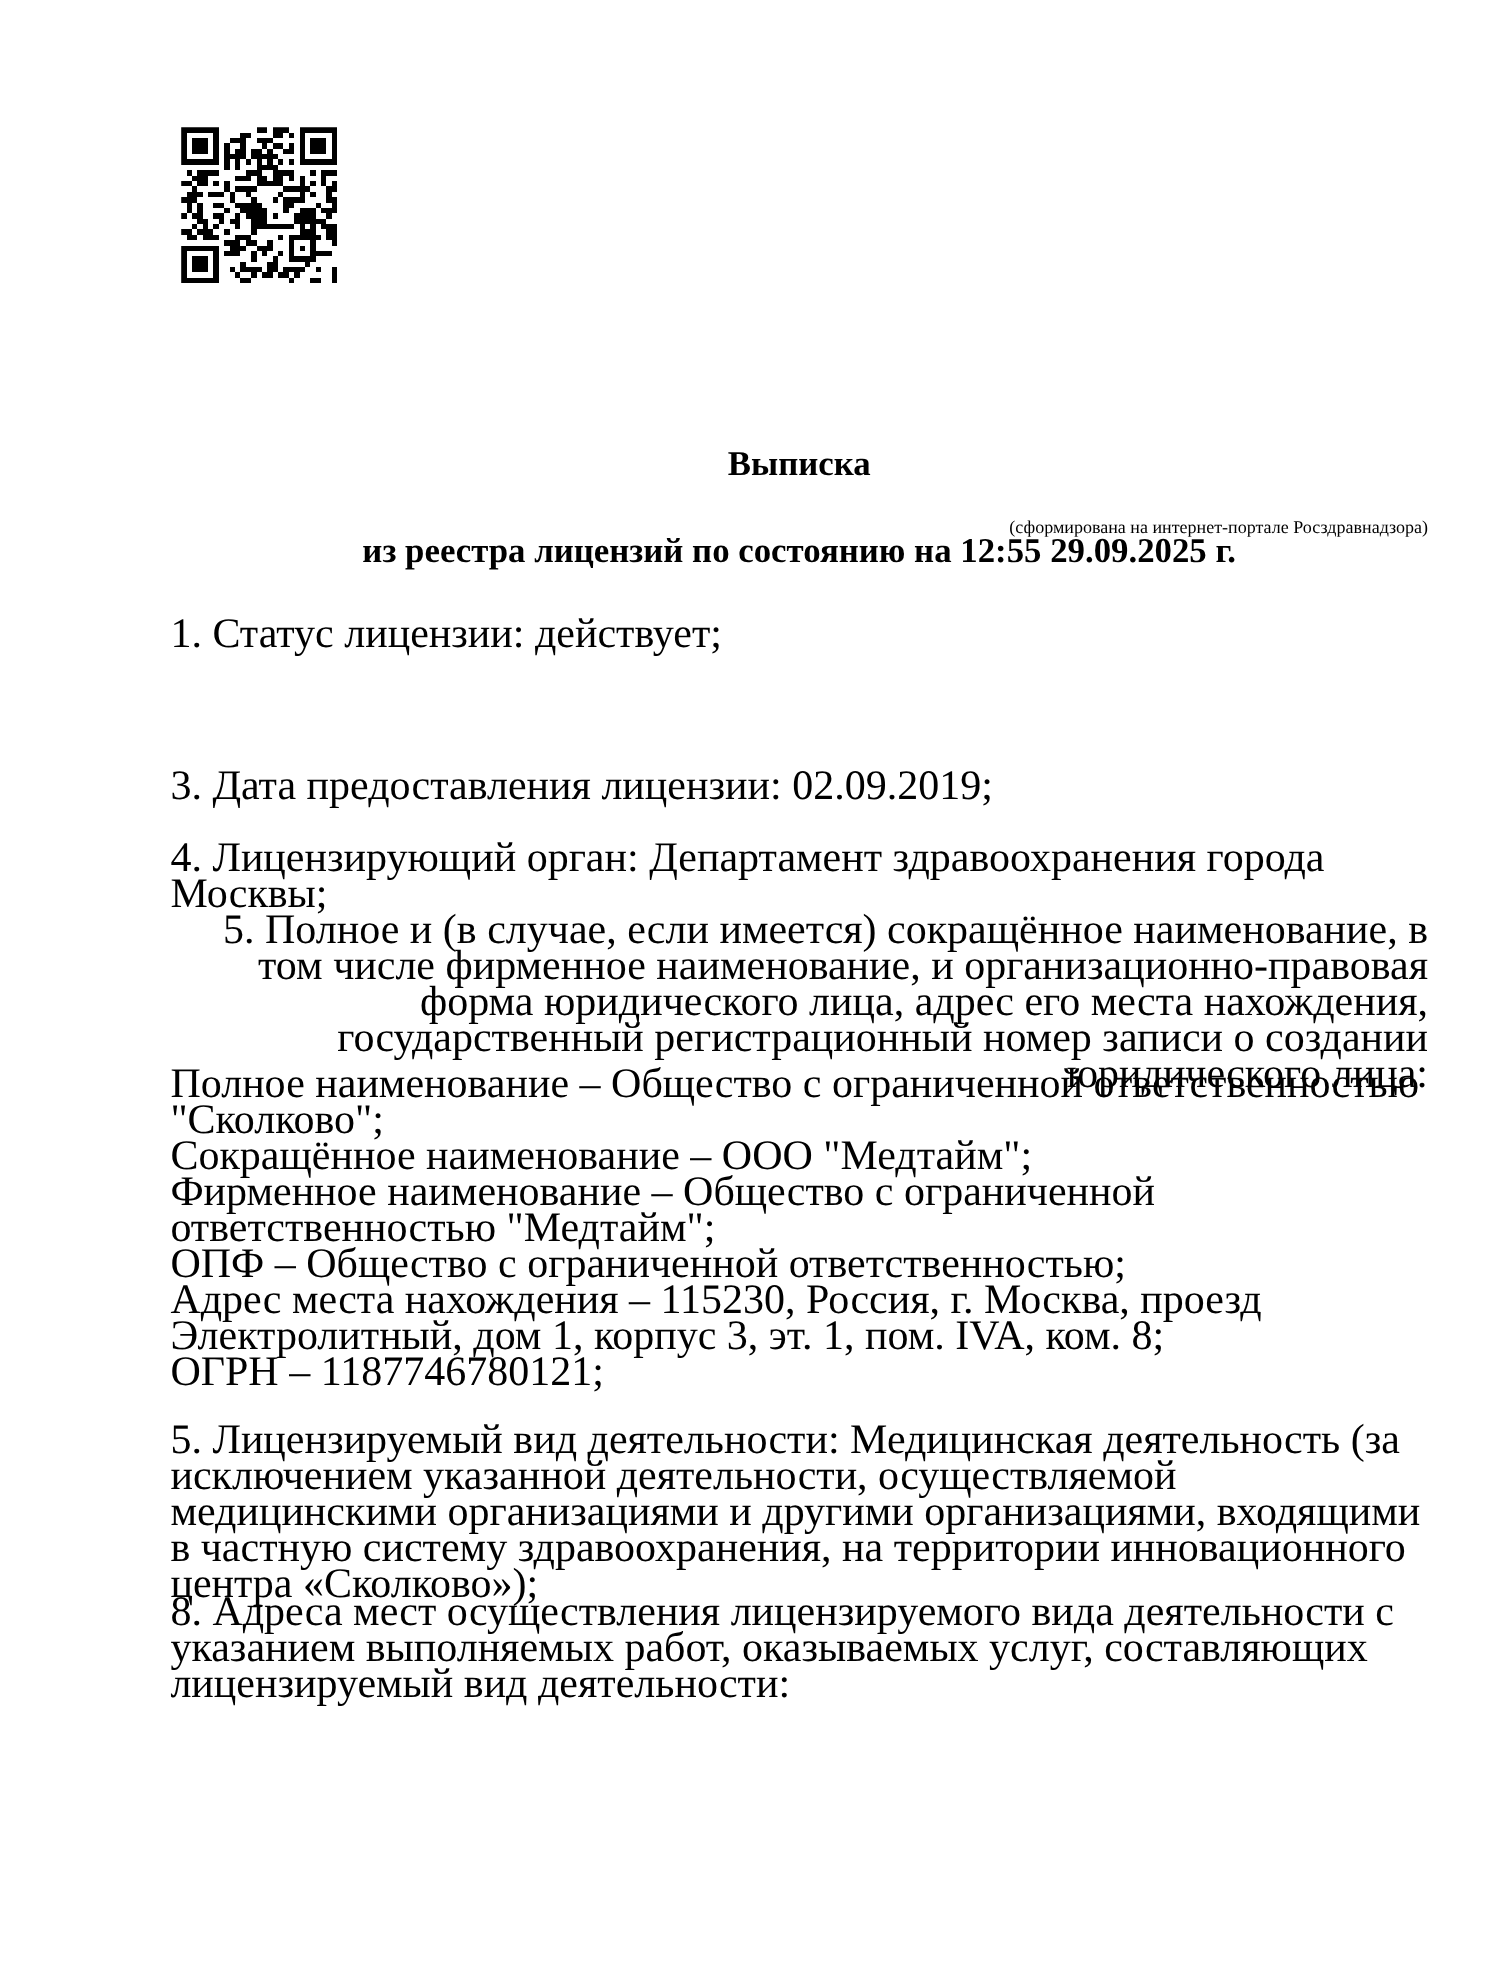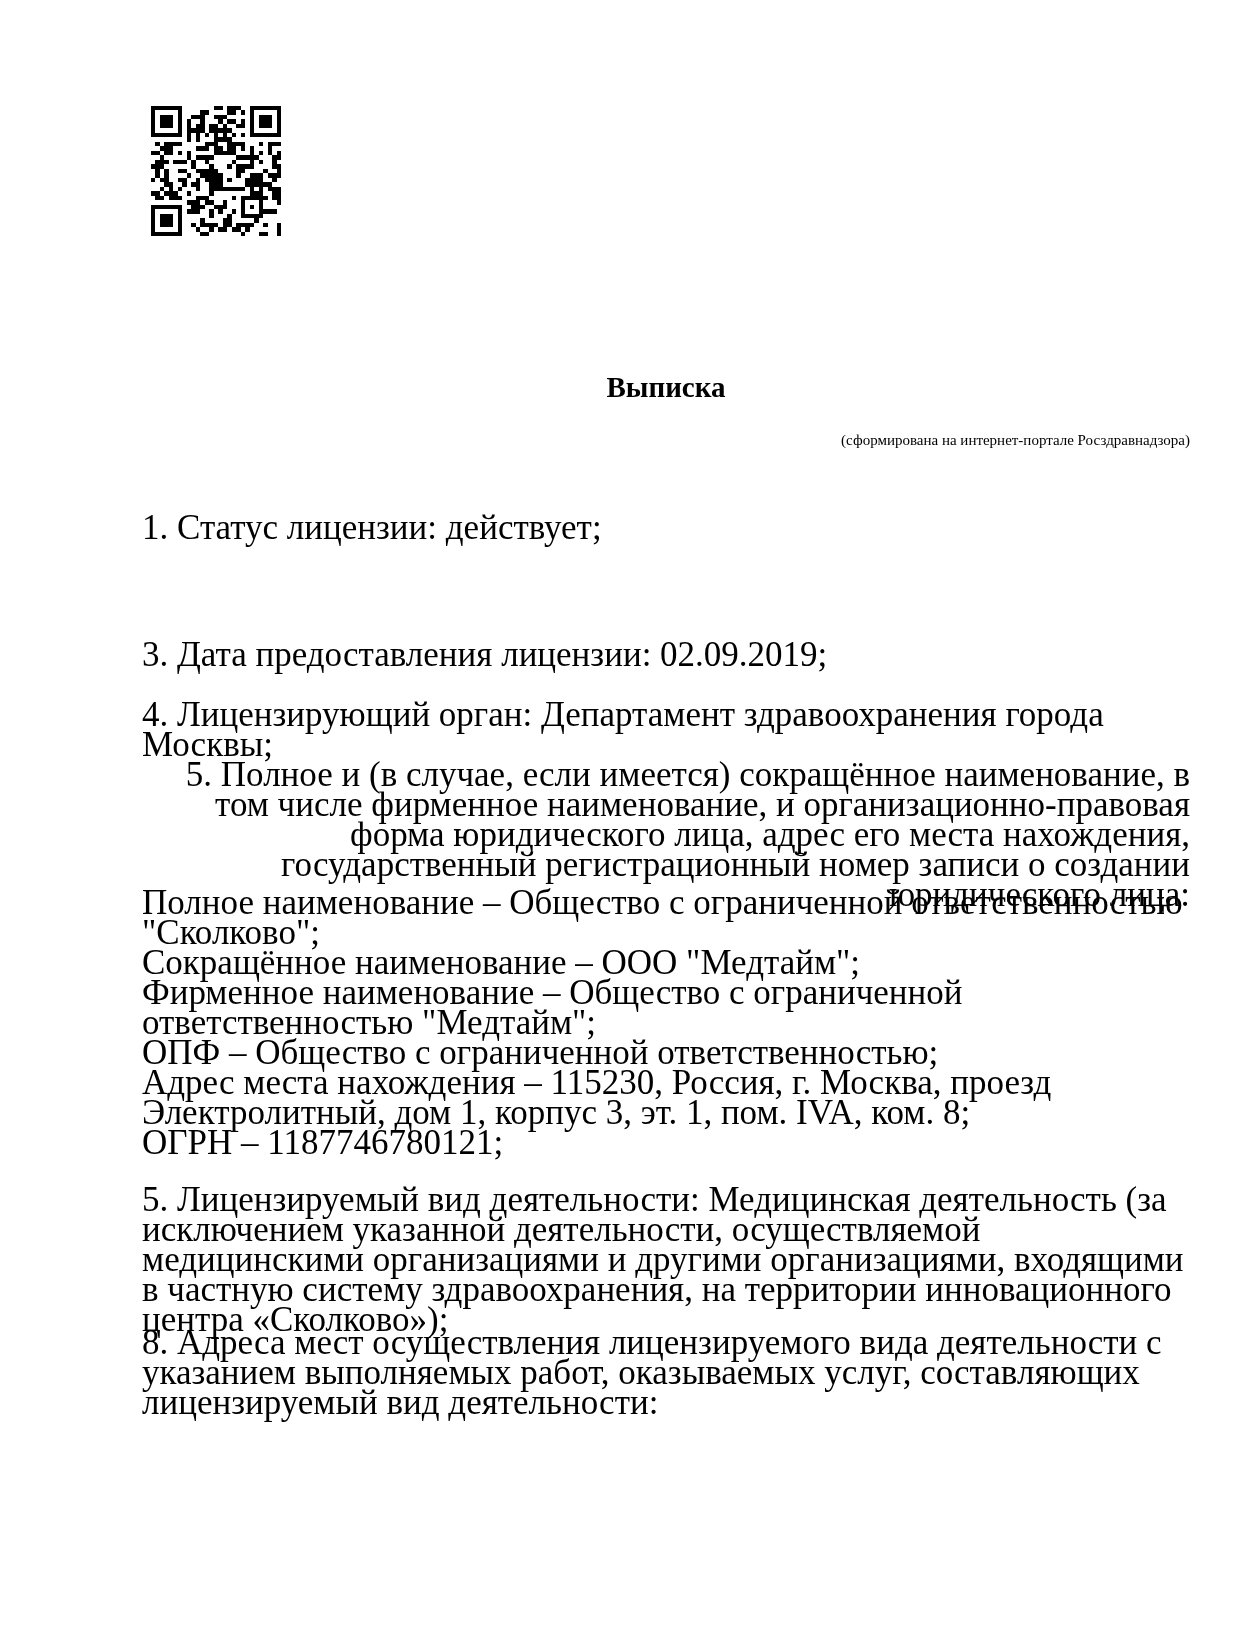--- a/index.html
+++ b/index.html
@@ -463,20 +463,21 @@
       <rect x="11" y="28" width="1" height="1"></rect>
       <rect x="12" y="28" width="1" height="1"></rect>
       <rect x="20" y="28" width="1" height="1"></rect>
       <rect x="24" y="28" width="1" height="1"></rect>
       <rect x="25" y="28" width="1" height="1"></rect>
       <rect x="28" y="28" width="1" height="1"></rect>
     </svg>
 
   <div class="title">
     <div>Выписка</div>
+    <div>из реестра лицензий по состоянию на 12:55 29.09.2025 г.</div>
   </div>
 
   <div class="subtitle">(сформирована на интернет-портале Росздравнадзора)</div>
 
   <div class="para" id="p-status">1. Статус лицензии: действует;</div>
 
 
   <div class="para" id="p-date">3. Дата предоставления лицензии: 02.09.2019;</div>
 
   <div class="para" id="p-authority">4. Лицензирующий орган: Департамент здравоохранения города Москвы;</div>

